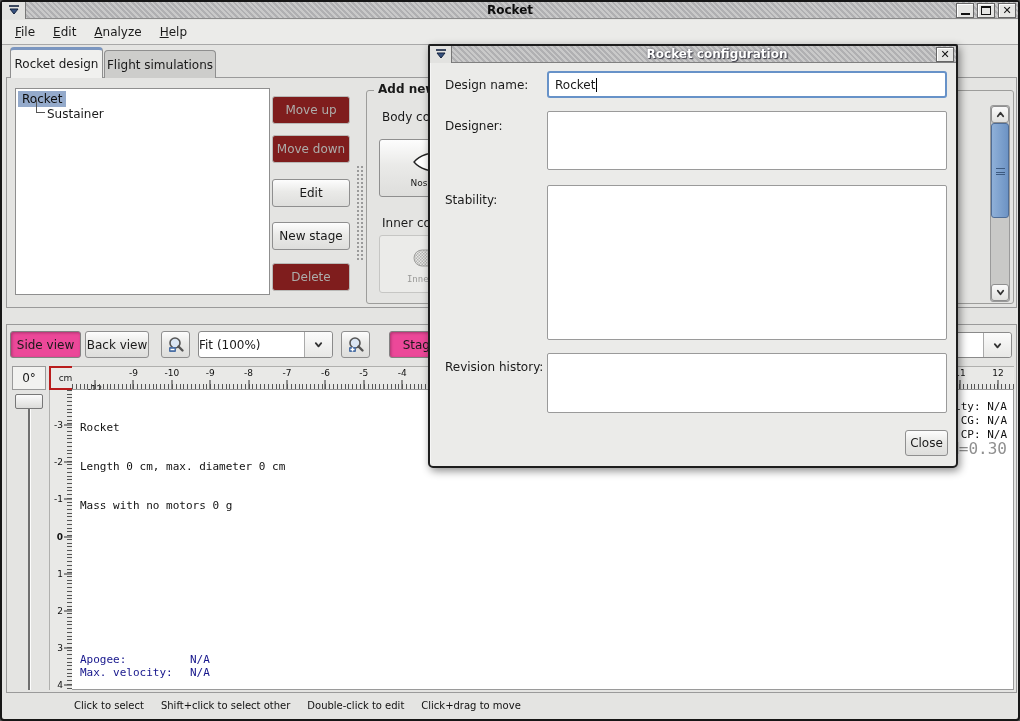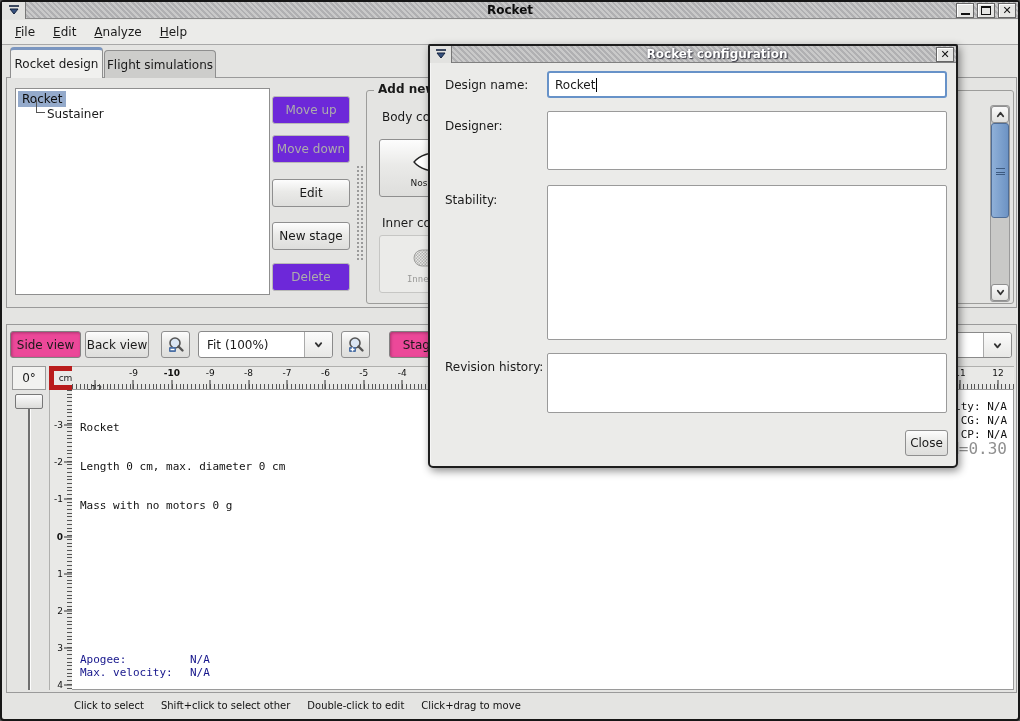--- a/index.html
+++ b/index.html
@@ -29,21 +29,21 @@
   .notebook{position:absolute;left:4px;top:75px;width:1011px;height:231px;border:1px solid #9a9a9a;background:#e4e4e2;}
 
   
   .tree-box{position:absolute;left:13px;top:86px;width:255px;height:207px;background:#fff;border:1px solid #8f8f8f;}
   .tree-sel{position:absolute;left:2px;top:2px;height:16px;padding:0 4px;background:#94aacb;color:#0d0d0d;line-height:16px;}
   .tree-connector{position:absolute;left:20px;top:11px;width:9px;height:13px;border-left:1px solid #555;border-bottom:1px solid #555;}
   .tree-child{position:absolute;left:31px;top:17px;line-height:16px;}
 
   
   .btn{border:1px solid #8f8f8f;border-radius:3px;background:linear-gradient(#fdfdfd,#eaeae8 45%,#dededc);font-family:inherit;font-size:12px;color:#1a1a1a;display:flex;align-items:center;justify-content:center;}
-  .btn.disabled{color:#adadab;background:#6d28d9;border-color:#b9b9b7;}
+  .btn.disabled{color:#adadab;background:#7f1d1d;border-color:#b9b9b7;}
   .btn.pressed{background:#ec4899;box-shadow:inset 1px 1px 3px rgba(0,0,0,.28);border-color:#828282;}
   .sbtn{position:absolute;left:270px;width:78px;height:28px;}
 
   .splitter-dots{position:absolute;left:354px;top:163px;width:7px;height:96px;background:radial-gradient(circle,#9a9a9a 1px,transparent 1.2px);background-size:4px 4px;}
 
   
   .group-box{position:absolute;left:364px;top:88px;width:648px;height:214px;border:1px solid #9d9d9b;border-radius:3px;}
   .group-title{position:absolute;left:372px;top:80px;background:#e4e4e2;padding:0 4px;font-weight:bold;white-space:nowrap;}
   .comp-label{position:absolute;left:380px;white-space:nowrap;}
   .comp-btn{position:absolute;left:377px;width:110px;height:58px;flex-direction:column;gap:2px;}
@@ -56,34 +56,34 @@
   .sb-btn{position:absolute;left:0;width:18px;height:17px;background:linear-gradient(#fafafa,#e0e0de);border:1px solid #8f8f8f;border-radius:3px;display:flex;align-items:center;justify-content:center;}
   .sb-thumb{position:absolute;left:0;top:17px;width:18px;height:95px;background:linear-gradient(90deg,#8fb0d8,#6d93c4);border:1px solid #4f6d96;border-radius:3px;}
   .sb-grip{position:absolute;left:4px;top:44px;width:9px;height:7px;border-top:1px solid #3d5a80;border-bottom:1px solid #3d5a80;}
   .sb-grip::after{content:'';position:absolute;left:0;top:3px;width:9px;height:1px;background:#3d5a80;}
   .chev{width:9px;height:9px;fill:none;stroke:#333;stroke-width:2;stroke-linecap:round;stroke-linejoin:round;}
 
   
   .view-panel{position:absolute;left:4px;top:322px;width:1011px;height:369px;border:1px solid #9a9a9a;background:#e4e4e2;}
   .tbtn{position:absolute;height:27px;}
   .combo{position:absolute;background:#fff;border:1px solid #8a8a8a;border-radius:3px;display:flex;align-items:center;}
-  .combo .val{flex:1;padding-left:8px;}
+  .combo .val{flex:1;}
   .combo .dd{width:28px;height:100%;border-left:1px solid #aaa;display:flex;align-items:center;justify-content:center;background:linear-gradient(#fbfbfb,#e8e8e6);border-radius:0 3px 3px 0;}
 
   
   .angle-box{position:absolute;left:10px;top:364px;width:34px;height:24px;background:#f2f2f0;border:1px solid #9a9a9a;display:flex;align-items:center;justify-content:center;}
   .slider-handle{position:absolute;left:13px;top:392px;width:28px;height:15px;background:linear-gradient(#fbfbfb,#dcdcda);border:1px solid #777;border-radius:2px;}
   .slider-track{position:absolute;left:26px;top:407px;width:3px;height:281px;background:#6f6f6f;border-right:1px solid #fdfdfd;}
-  .corner-box{position:absolute;left:47px;top:364px;width:33px;height:24px;background:#e9e9e7;border:5px solid #b91c1c;font-size:9px;display:flex;align-items:center;justify-content:center;}
+  .corner-box{position:absolute;left:47px;top:364px;width:33px;height:24px;background:#e9e9e7;border:2px solid #b91c1c;font-size:9px;display:flex;align-items:center;justify-content:center;}
   .h-ruler{position:absolute;left:70px;top:364px;width:942px;height:24px;background:#e9e9e7;border-top:1px solid #b0b0ae;border-bottom:1px solid #9a9a9a;}
   .h-ruler::after{content:'';position:absolute;left:0;right:0;bottom:0;height:5px;background:repeating-linear-gradient(90deg,#555 0 1px,transparent 1px 3.84px);}
   .v-ruler{position:absolute;left:47px;top:388px;width:23px;height:300px;background:#e9e9e7;border-left:1px solid #b0b0ae;}
   .v-ruler::after{content:'';position:absolute;top:0;bottom:0;right:0;width:5px;background:repeating-linear-gradient(180deg,#555 0 1px,transparent 1px 3.72px);}
   .rlab{position:absolute;top:1px;transform:translateX(-50%);font-size:9px;color:#111;}
-  .rlab.rbold{font-weight:bold;}
+  .rlab.rbold{font-weight:normal;}
   .htick{position:absolute;bottom:0;width:1px;height:9px;background:#333;transform:translateX(-50%);}
   .vlab{position:absolute;right:9px;transform:translateY(-55%);font-size:9px;color:#111;}
   .vlab.rbold{font-weight:bold;}
   .vtick{position:absolute;right:0;height:1px;width:8px;background:#333;transform:translateY(-50%);}
   .canvas{position:absolute;left:70px;top:388px;width:942px;height:300px;background:#fff;border-right:1px solid #9a9a9a;border-bottom:1px solid #9a9a9a;}
   .mono{font-family:"DejaVu Sans Mono","Liberation Mono",monospace;}
   .info-lines{position:absolute;left:8px;top:5px;font-size:11px;line-height:13px;color:#111;white-space:pre;}
   .flight-stats{position:absolute;left:8px;bottom:10px;font-size:11px;line-height:13px;color:#16168c;}
   .flight-stats .lbl{display:inline-block;width:110px;}
   .side-stats{position:absolute;right:6px;top:10px;text-align:right;font-size:11px;line-height:14px;color:#111;}

